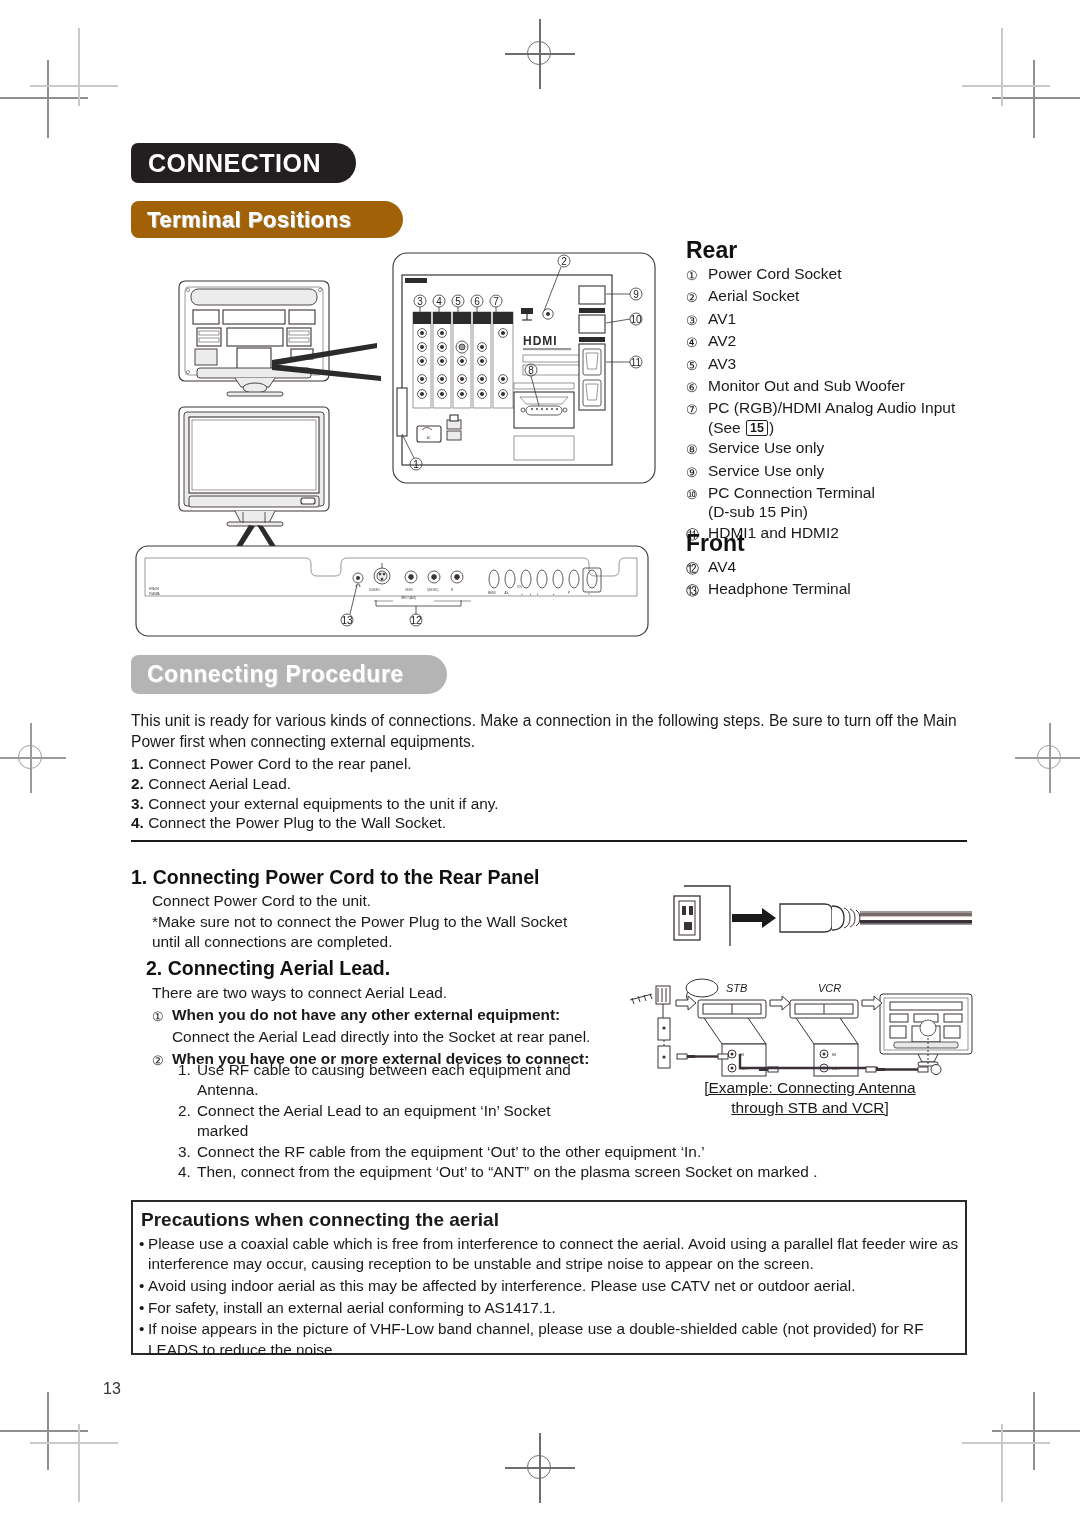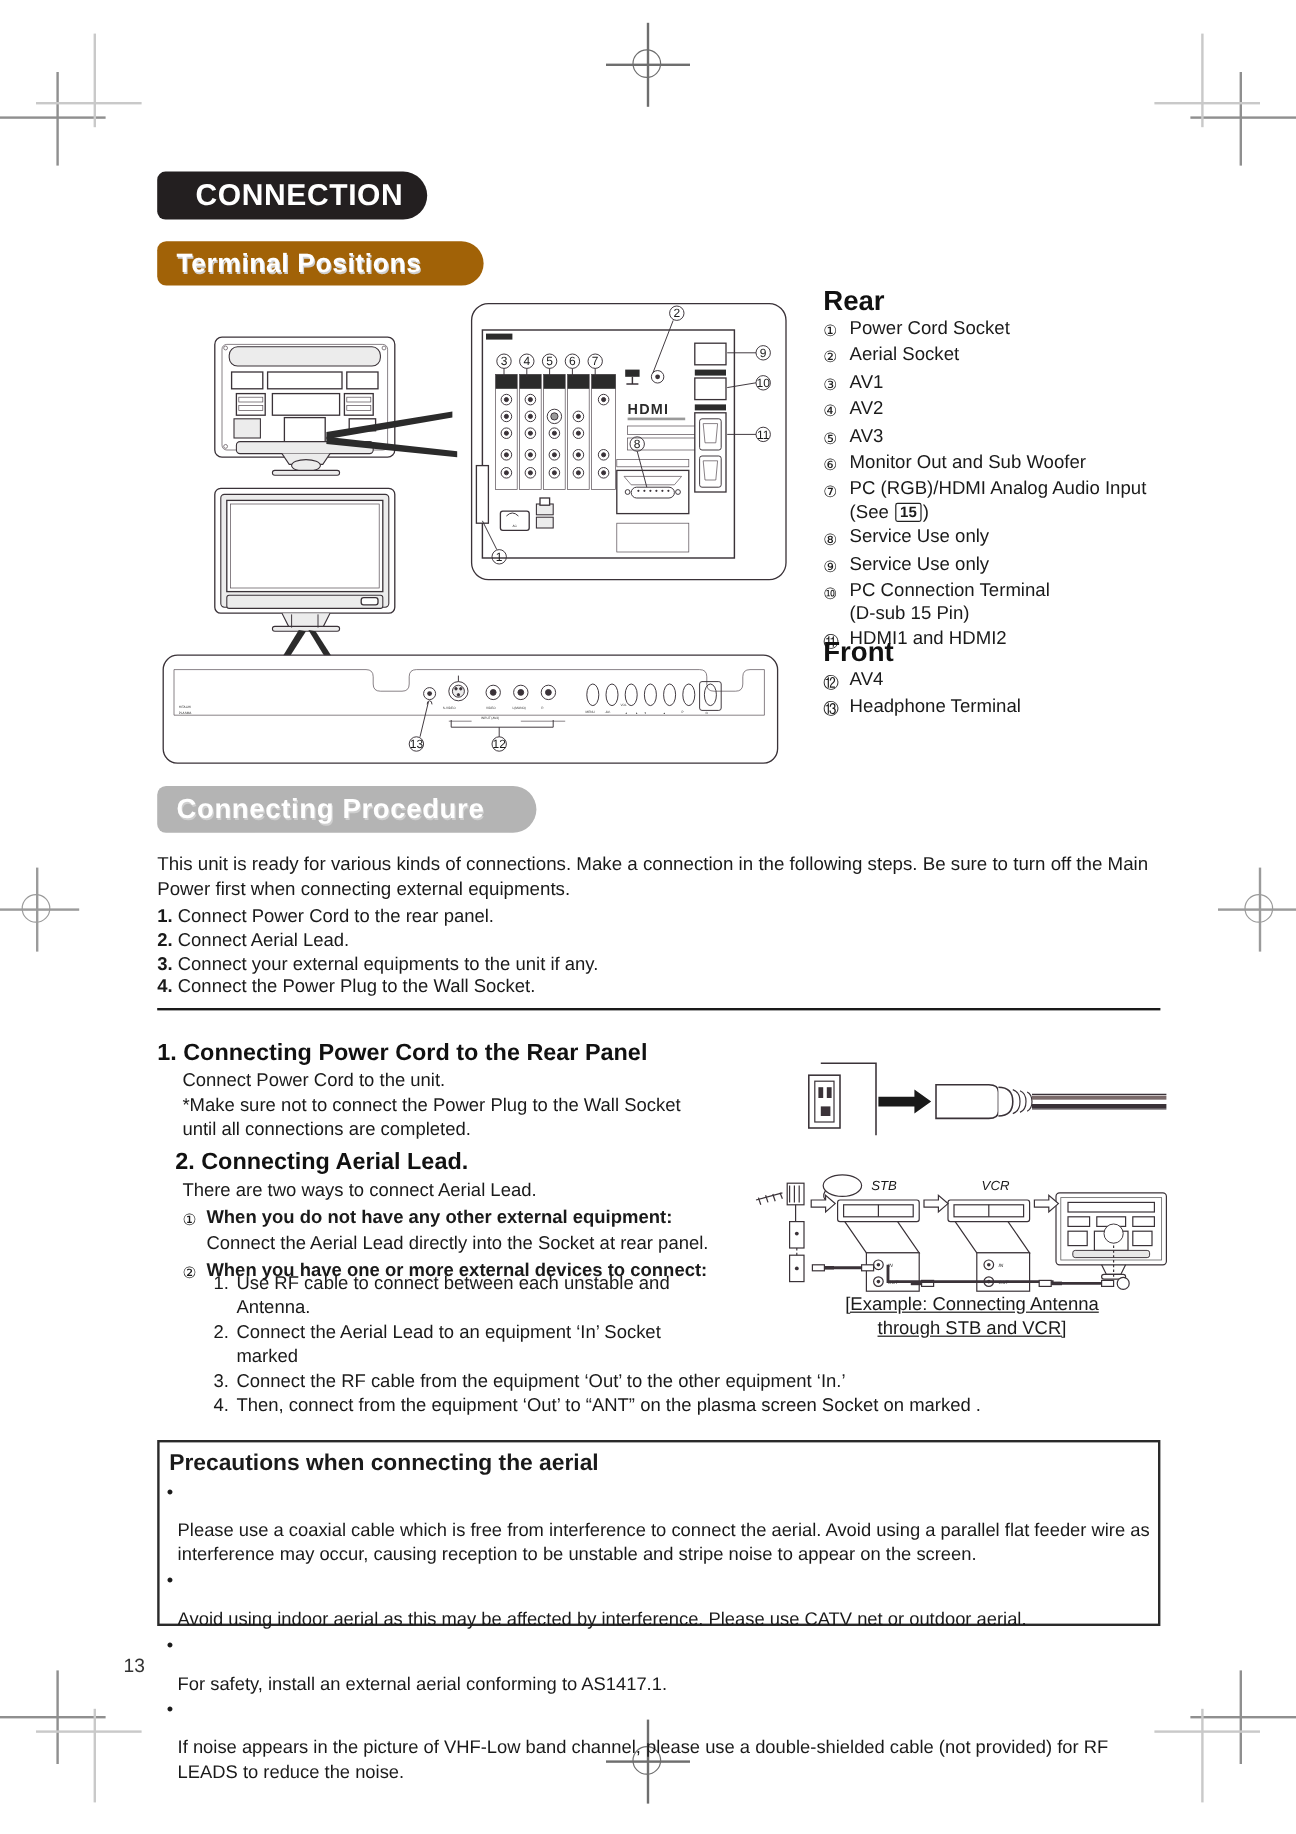--- a/index.html
+++ b/index.html
@@ -14,21 +14,21 @@
       border:1.6px solid #6e6e6e;border-radius:50%;box-sizing:border-box;background:transparent;}
   .regmark .hl{position:absolute;left:0;top:34px;width:70px;height:1.6px;background:#6e6e6e;}
   .regmark .vl{position:absolute;top:0;left:34px;width:1.6px;height:70px;background:#6e6e6e;}
   .regmark.gray .ring{border-color:#9b9b9b;}
   .regmark.gray .hl,.regmark.gray .vl{background:#9b9b9b;}
 
   
   .pill{position:absolute;display:flex;align-items:center;
         border-radius:26px;color:#fff;font-weight:bold;letter-spacing:.5px;}
   #chapter-pill{left:131px;top:143px;width:225px;height:40px;background:#231f20;
-        font-size:25px;padding-left:32px;box-sizing:border-box;border-radius:9px 26px 26px 9px;}
+        font-size:25px;padding-left:17px;box-sizing:border-box;border-radius:9px 26px 26px 9px;}
   #section-pill-terminal{left:131px;top:201px;width:272px;height:37px;background:#a16207;
         font-size:22px;padding-left:16px;box-sizing:border-box;border-radius:9px 22px 22px 9px;
         text-shadow:1px 1px 0 #cfcfcf;}
   #section-pill-procedure{left:131px;top:655px;width:316px;height:39px;background:#b4b4b4;
         font-size:23px;padding-left:16px;box-sizing:border-box;border-radius:9px 24px 24px 9px;
         text-shadow:1px 1px 0 #cfcfcf;}
 
   
   .colhead{position:absolute;font-size:23px;font-weight:bold;color:#111;}
   #rear-head{left:686px;top:237px;}
@@ -74,21 +74,21 @@
       font-size:15.4px;line-height:20px;text-decoration:underline;}
 
   
   #precautions-box{position:absolute;left:131px;top:1200px;width:836px;height:155px;
       border:2.2px solid #2a2a2a;box-sizing:border-box;background:#fff;}
   #prec-head{position:absolute;left:141px;top:1209px;font-size:19px;font-weight:bold;}
   #prec-list{position:absolute;left:139px;top:1234px;width:820px;list-style:none;margin:0;padding:0;
       font-size:15.3px;line-height:20.2px;}
   #prec-list li{display:flex;align-items:flex-start;margin-bottom:1.5px;}
   #prec-list li .b{flex:0 0 9px;}
-  #prec-list li .t{flex:1;margin-top:32px;}
+  #prec-list li .t{flex:1;}
 
   #page-number{position:absolute;left:103px;top:1380px;font-size:16px;color:#333;}
 
   
   #diagram-area{position:absolute;left:131px;top:248px;width:530px;height:390px;}
   svg{display:block;}
 </style>
 </head>
 <body>
 
@@ -564,21 +564,21 @@
   <div class="cdesc">Connect the Aerial Lead directly into the Socket at rear panel.</div>
   <div class="bullet">
     <span class="cnum">②</span>
     <span class="ctxt">When you have one or more external devices to connect:</span>
   </div>
 </div>
 
 <div id="sec2-nums">
   <div class="ln">
     <span class="n">1.</span>
-    <span>Use RF cable to connect between each unstable and</span>
+    <span>Use RF cable to causing between each equipment and</span>
   </div>
   <div class="ln">
     <span class="n"></span>
     <span>Antenna.</span>
   </div>
   <div class="ln">
     <span class="n">2.</span>
     <span>Connect the Aerial Lead to an equipment ‘In’ Socket</span>
   </div>
   <div class="ln">

